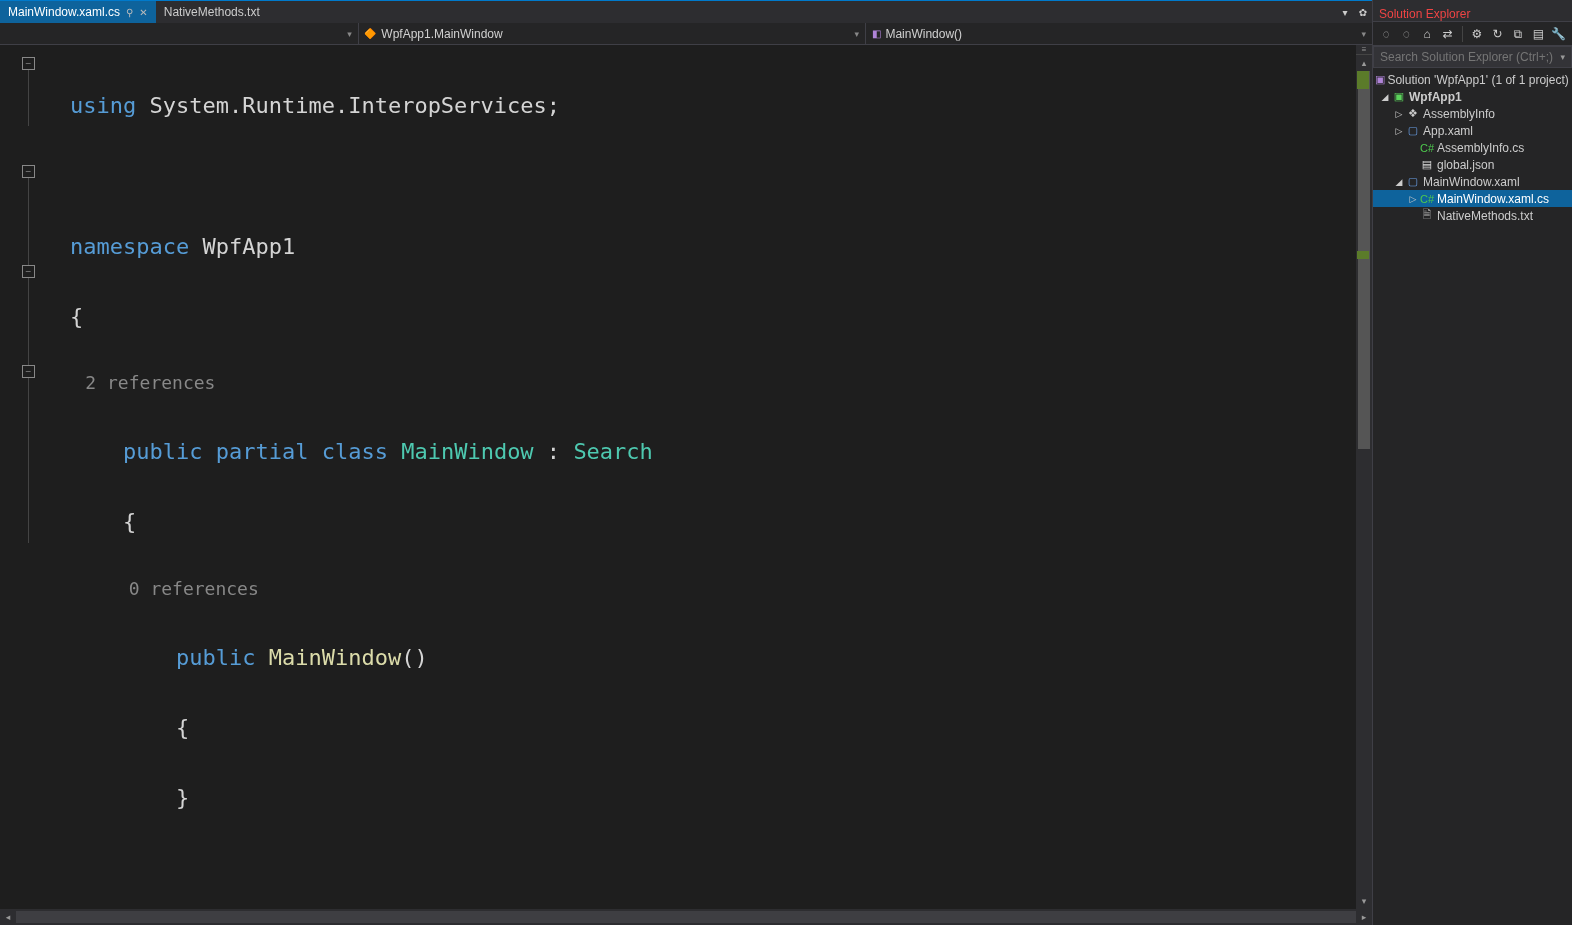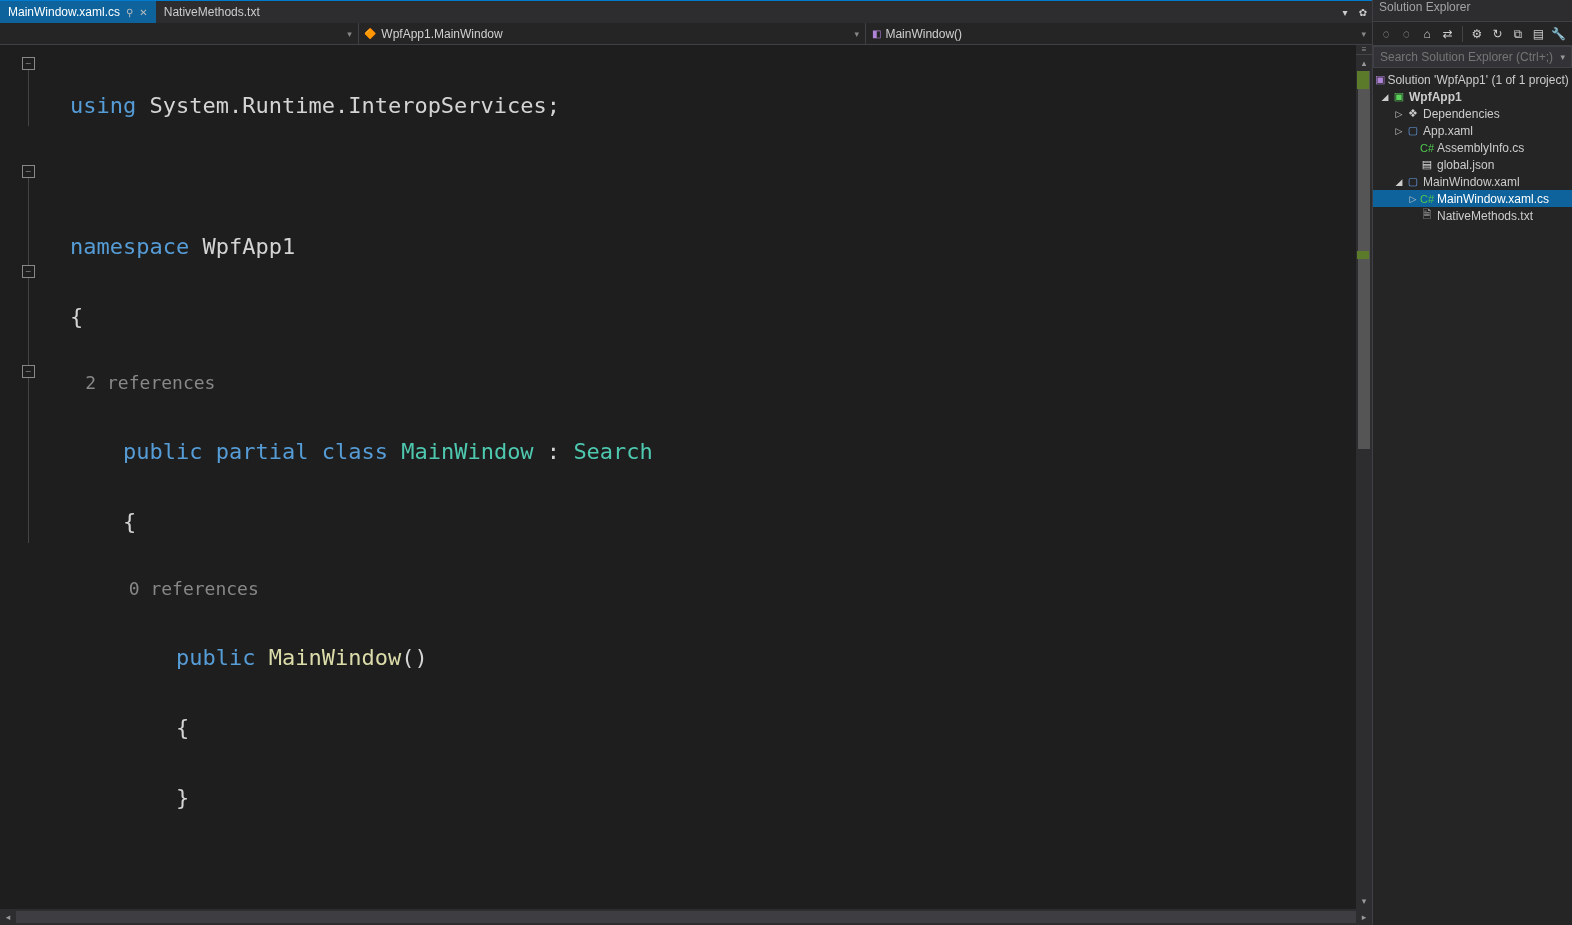--- a/index.html
+++ b/index.html
@@ -145,22 +145,22 @@
   .hscroll .thumb { position:absolute; left:0; top:2px; bottom:2px; width:100%; background:#3e3e42; }
 
   
   .sidebar {
     width: 200px;
     background: #252526;
     display:flex;flex-direction:column;
     border-left:1px solid #3f3f46;
   }
   .sidebar-title {
-    height:22px;display:flex;align-items:flex-start;
-    padding:0 6px;color:#a3a3a3;background:#2d2d30;
+    height:22px;display:flex;align-items:flex-end;
+    padding:0 6px;color:#ef4444;background:#2d2d30;
     border-bottom:1px solid #3f3f46;
   }
   .sidebar-toolbar {
     height:24px;display:flex;align-items:center;
     padding:0 4px;gap:2px;
     border-bottom:1px solid #3f3f46;
   }
   .sidebar-toolbar .tbbtn {
     width:20px;height:20px;display:flex;align-items:center;justify-content:center;
     color:#ccc;font-size:12px;cursor:pointer;
@@ -303,21 +303,21 @@
       <span class="label">Solution 'WpfApp1' (1 of 1 project)</span>
     </div>
     <div class="tree-row" style="padding-left:6px;">
       <span class="tw">◢</span>
       <span class="icon file-proj">▣</span>
       <span class="label bold">WpfApp1</span>
     </div>
     <div class="tree-row" style="padding-left:20px;">
       <span class="tw">▷</span>
       <span class="icon file-dep">❖</span>
-      <span class="label">Dependencies</span>
+      <span class="label">AssemblyInfo</span>
     </div>
     <div class="tree-row" style="padding-left:20px;">
       <span class="tw">▷</span>
       <span class="icon file-xaml">▢</span>
       <span class="label">App.xaml</span>
     </div>
     <div class="tree-row" style="padding-left:34px;">
       <span class="tw"></span>
       <span class="icon file-cs">C#</span>
       <span class="label">AssemblyInfo.cs</span>

